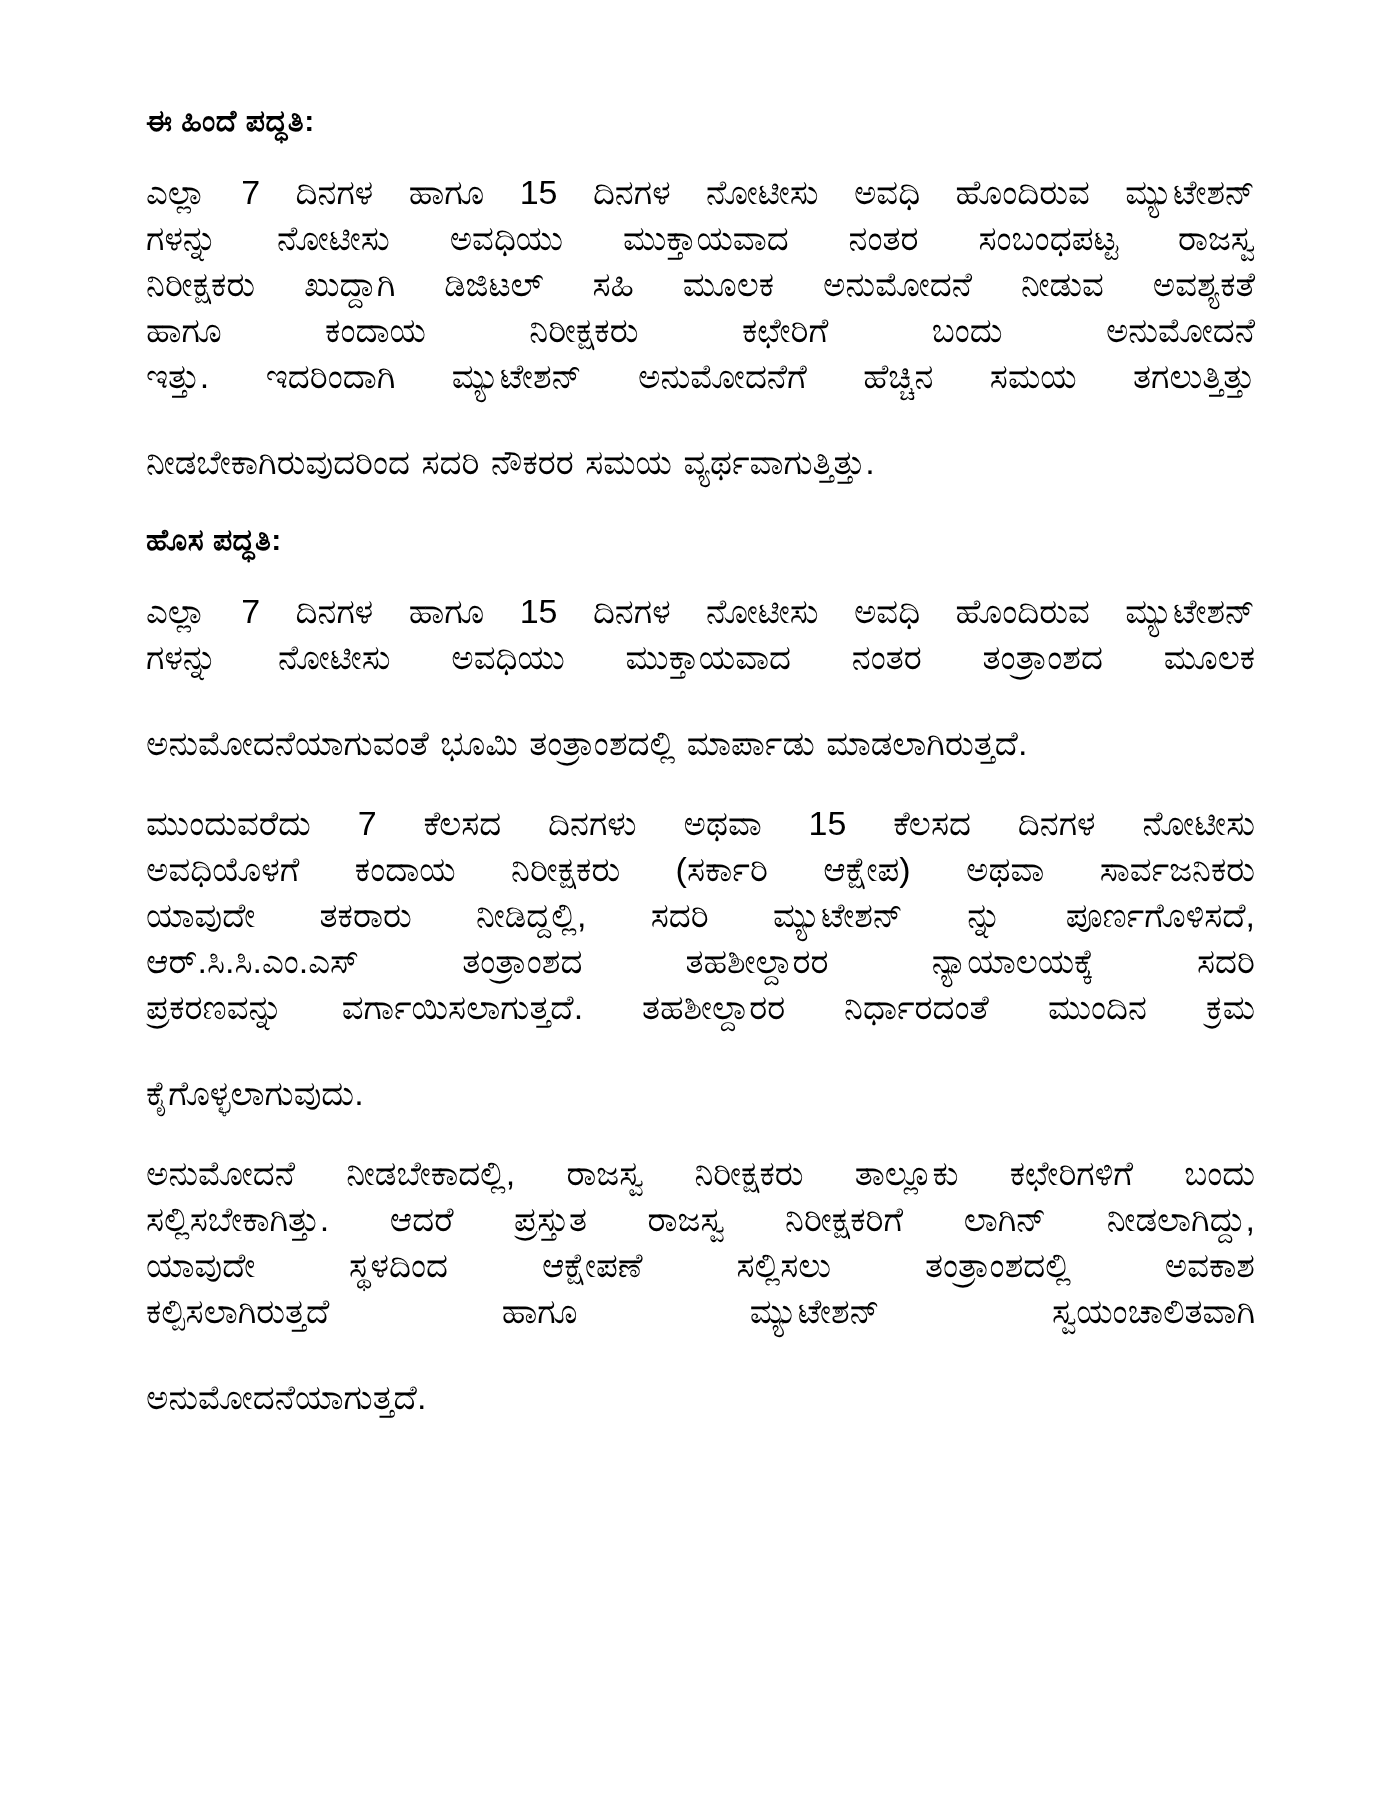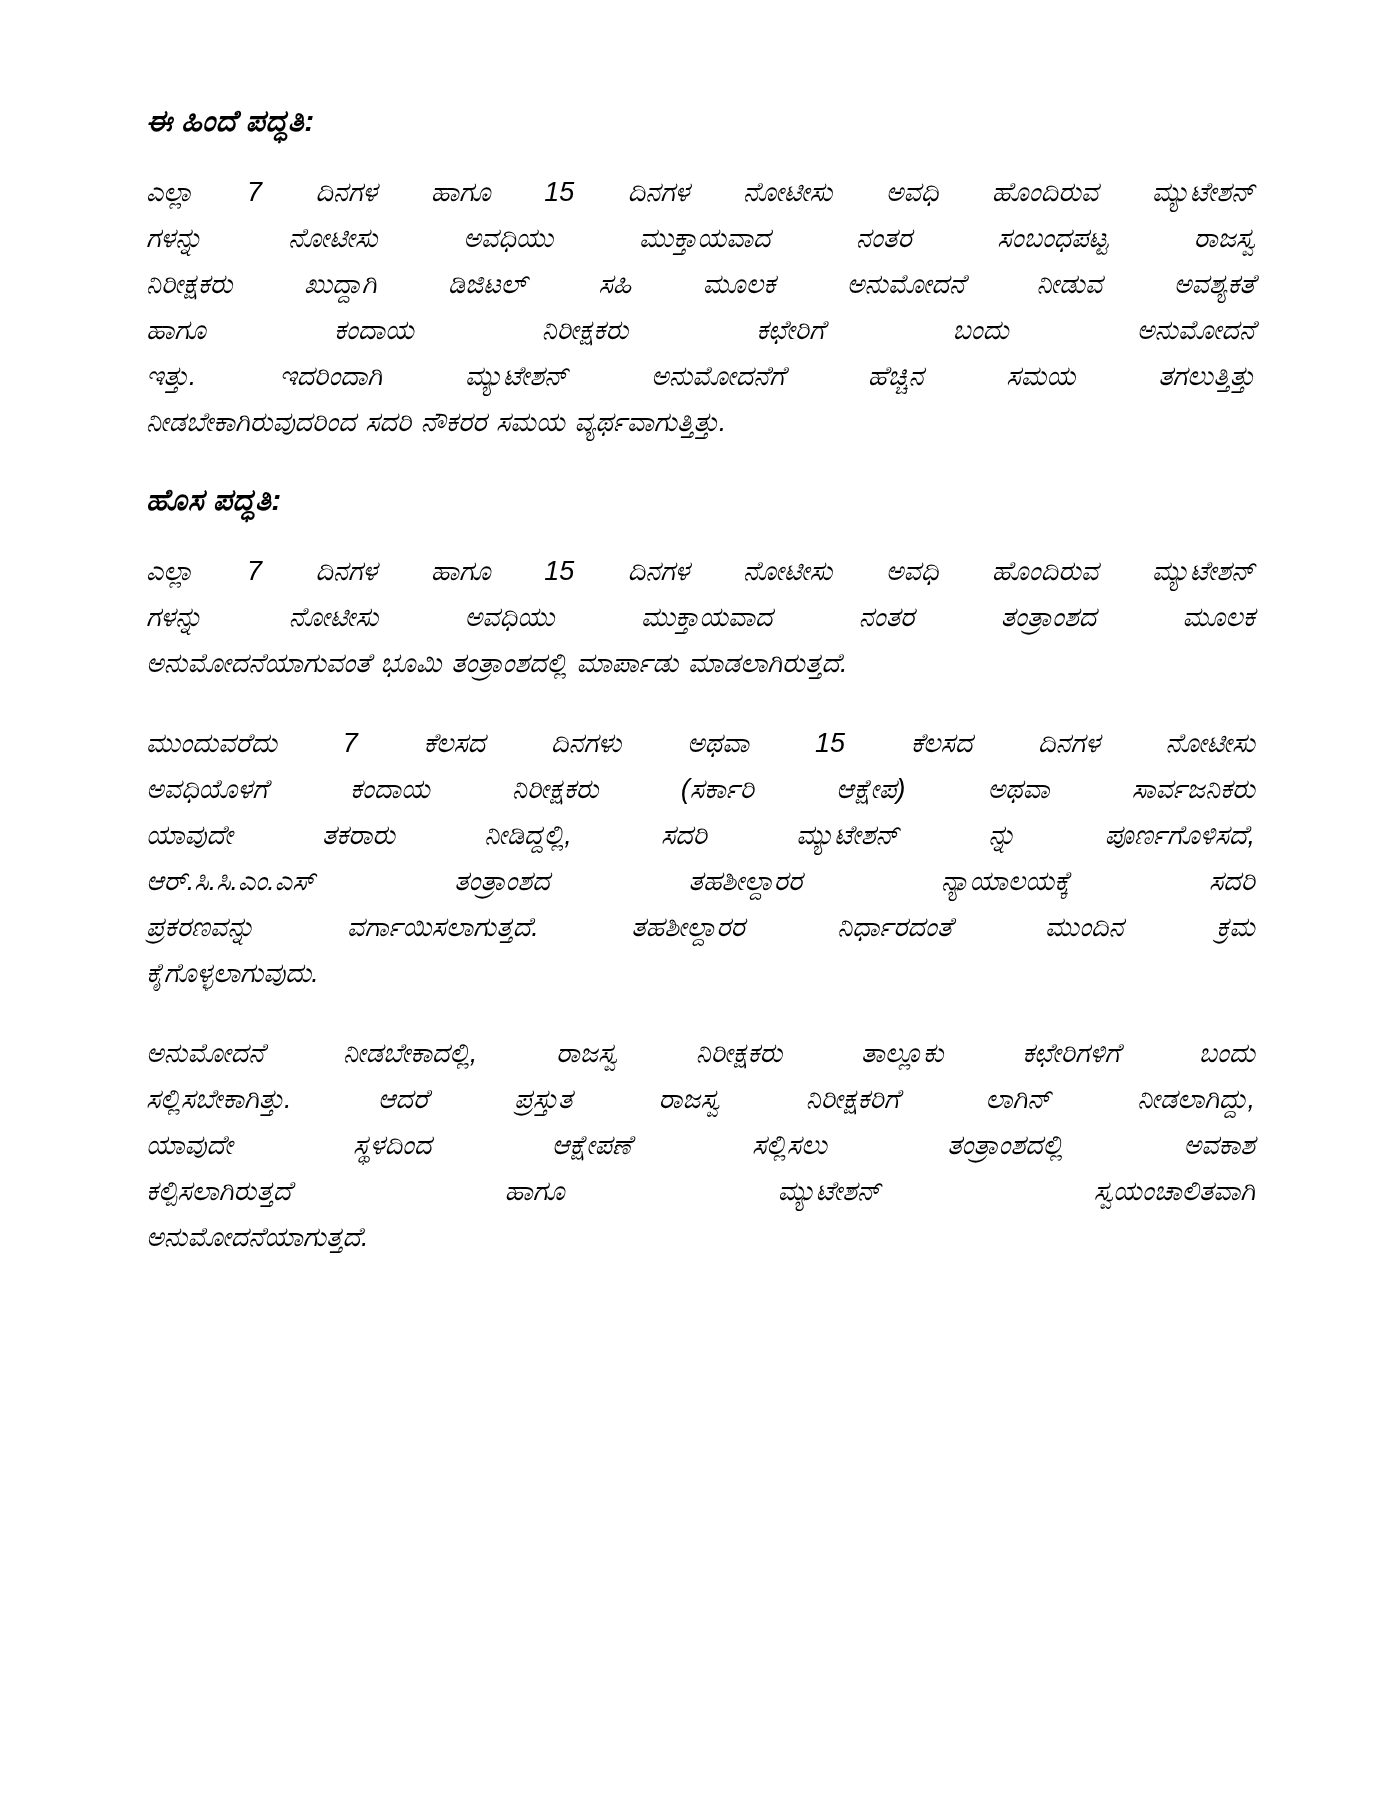--- a/index.html
+++ b/index.html
@@ -10,43 +10,43 @@
   .page {
     position: relative;
     width: 1391px;
     height: 1800px;
     background: #ffffff;
     color: #000000;
     box-sizing: border-box;
     padding: 100px 136px 0 146px;
     font-family: "Liberation Sans", sans-serif;
     overflow: hidden;
-    font-style: italic;
   }
   .doc-heading {
     font-size: 30px;
     line-height: 42px;
     font-weight: 700;
     margin: 0 0 27px 0;
     letter-spacing: 0.5px;
   }
   .doc-para {
-    font-size: 27px;
+    font-size: 34px;
     line-height: 46px;
     margin: 0 0 34px 0;
     word-spacing: 2px;
   }
   .doc-line {
     display: block;
     text-align: justify;
     text-align-last: justify;
     white-space: normal;
   }
   .doc-line.last {
     text-align-last: left;
+    margin-top: 40px;
   }
 </style>
 </head>
 <body>
 
 <div class="page">
 
   <h1 class="doc-heading">ಈ ಹಿಂದೆ ಪದ್ಧತಿ:</h1>
 
   <p class="doc-para">

